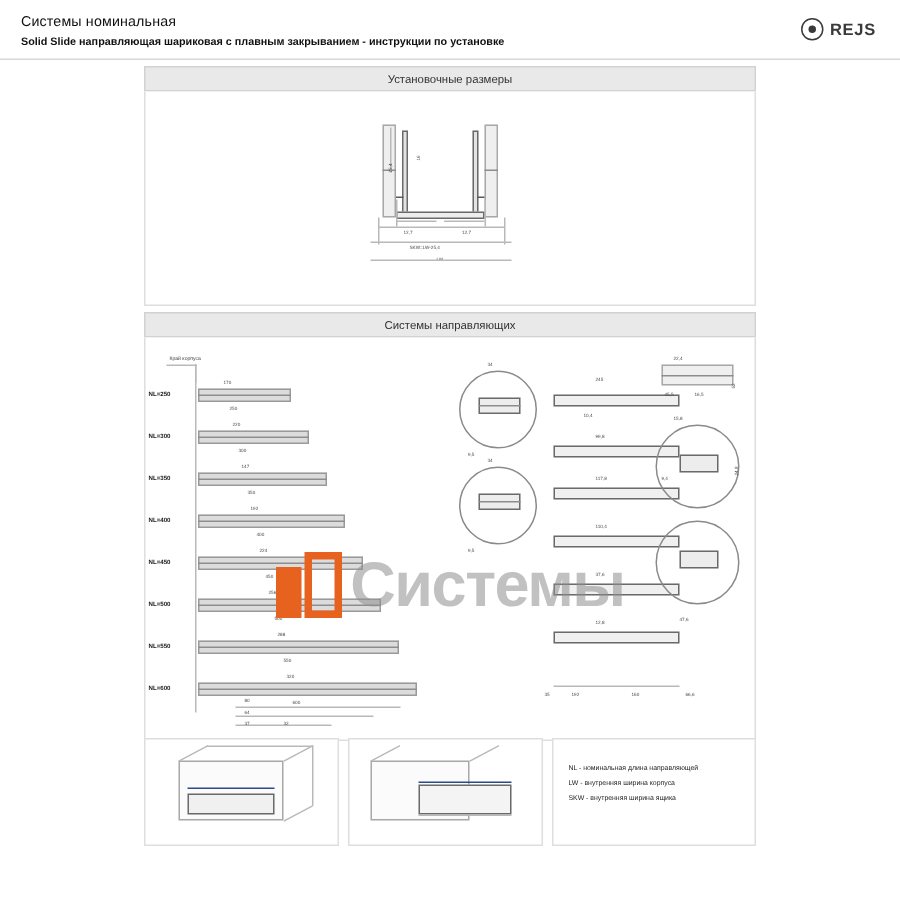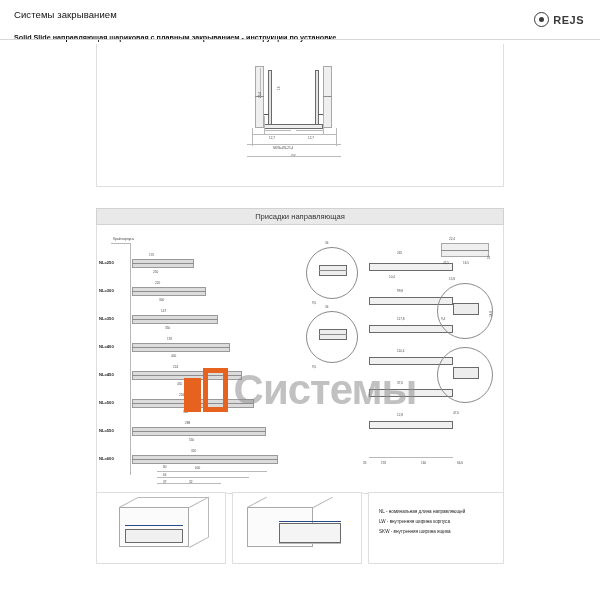--- a/index.html
+++ b/index.html
@@ -33,21 +33,21 @@
   .header .title-1 {
     font-size: 9.5px;
     color: #111;
     letter-spacing: .1px;
     line-height: 12px;
   }
   .header .title-2 {
     font-size: 7.2px;
     font-weight: bold;
     color: #111;
-    margin-top: 12px;
+    margin-top: 2px;
     line-height: 10px;
   }
   .logo {
     position: absolute;
     right: 16px;
     top: 12px;
     display: flex;
     align-items: center;
     gap: 4px;
   }
@@ -227,30 +227,31 @@
     line-height: 10px;
   }
   .legend div { white-space: nowrap; }
 </style>
 </head>
 <body>
 
 <div class="page">
 
   <div class="header">
-    <div class="title-1">Системы закрыванием</div>
+    <div class="title-1">Системы номинальная</div>
     <div class="title-2">Solid Slide направляющая шариковая с плавным закрыванием - инструкции по установке</div>
     <div class="logo">
       <span class="mark"></span>
       <span class="wordmark">REJS</span>
     </div>
     <div class="header-rule"></div>
   </div>
 
   <div class="section" style="top:44px;">
+    <div class="band">Установочные размеры</div>
     <div class="panel" style="height:142px;">
 
       <div class="rect lt" style="left:158px; top:22px; width:9px; height:62px; background:#efefef;"></div>
       <div class="rect lt" style="left:226px; top:22px; width:9px; height:62px; background:#efefef;"></div>
       <div class="ln thin" style="left:158px; top:52px; width:9px; height:1px;"></div>
       <div class="ln thin" style="left:226px; top:52px; width:9px; height:1px;"></div>
 
       <div class="rect" style="left:171px; top:26px; width:4px; height:58px; background:#e3e3e3;"></div>
       <div class="rect" style="left:218px; top:26px; width:4px; height:58px; background:#e3e3e3;"></div>
       <div class="rect" style="left:167px; top:80px; width:59px; height:5px; background:#ededed;"></div>
@@ -274,21 +275,21 @@
 
       <div class="dim" style="left:172px; top:92px;">12,7</div>
       <div class="dim" style="left:211px; top:92px;">12,7</div>
       <div class="dim" style="left:176px; top:102px;">SKW=LW-25,4</div>
       <div class="dim" style="left:194px; top:110px;">LW</div>
       <div class="ln light" style="left:150px; top:112px; width:94px; height:1px;"></div>
     </div>
   </div>
 
   <div class="section" style="top:208px;">
-    <div class="band">Присадки направляющая</div>
+    <div class="band">Системы направляющих</div>
     <div class="panel" style="height:268px; overflow:hidden;">
 
       <div class="lbl small" style="left:16px; top:12px;">Край корпуса</div>
       <div class="ln light" style="left:33px; top:18px; width:1px; height:12px;"></div>
       <div class="ln light" style="left:14px; top:18px; width:20px; height:1px;"></div>
 
       <div class="ln light" style="left:33px; top:18px; width:1px; height:232px;"></div>
 
       <div class="rail-row" style="left:2px; top:30px; width:160px;">
         <span class="tag">NL=250</span>

